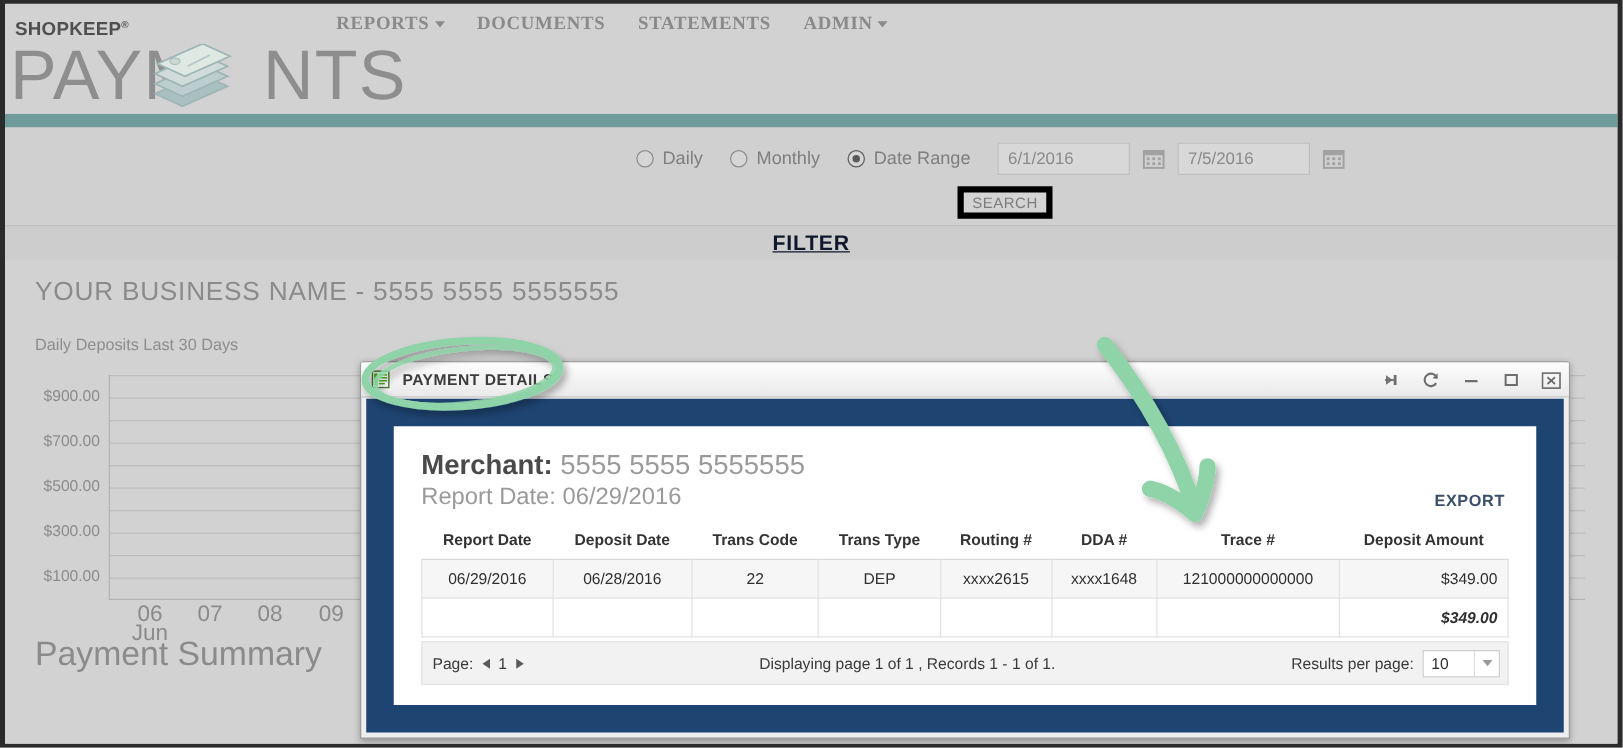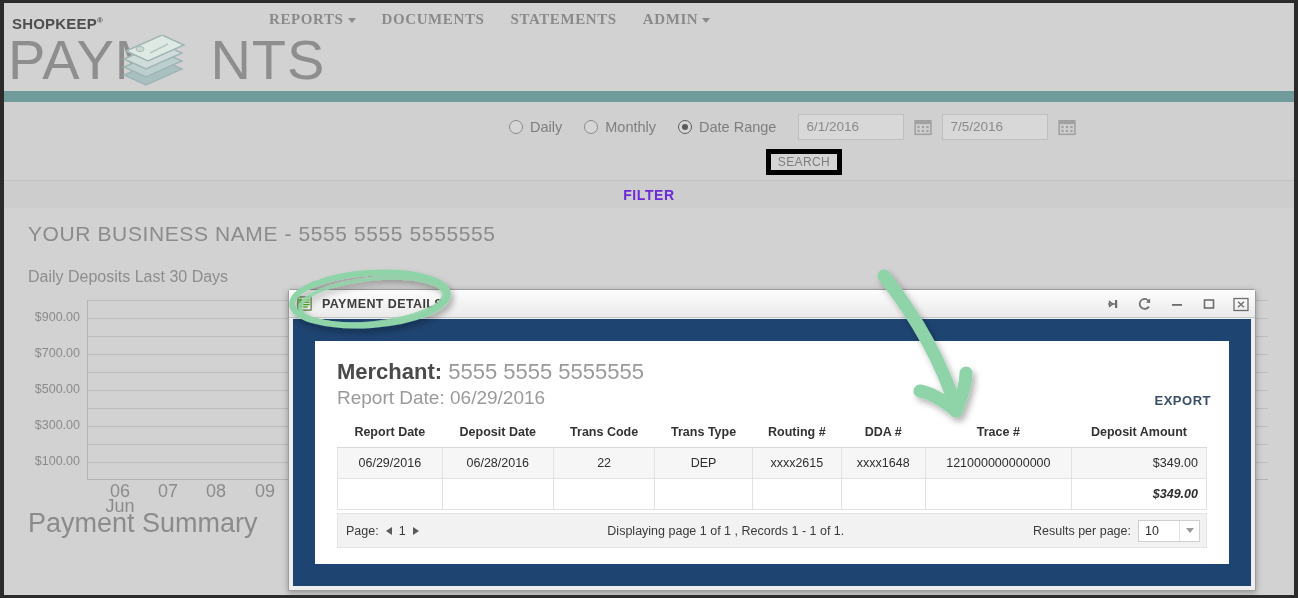--- a/index.html
+++ b/index.html
@@ -72,30 +72,30 @@
     position: absolute; left: 762px; top: 47px;
     width: 76px; height: 26px; background: #d4d4d4; border: 5px solid #000000;
     font-size: 12px; letter-spacing: .4px; color: #7d7d7d;
     display: flex; align-items: center; justify-content: center;
     font-family: "Liberation Sans", sans-serif; cursor: pointer;
   }
   .filter-bar {
     height: 28px; background: #cdcdcd; border-top: 1px solid #c2c2c2;
     display: flex; align-items: center; justify-content: center;
   }
-  .filter-link { font-size: 14px; font-weight: bold; letter-spacing: .6px; color: #6d28d9; cursor: pointer; }
+  .filter-link { font-size: 17px; font-weight: bold; letter-spacing: .6px; color: #0f172a; cursor: pointer; text-decoration: underline; }
 
   
   .content { position: relative; height: 387px; background: #d2d2d2; }
   .biz-name {
     position: absolute; left: 24px; top: 14px;
     font-size: 21px; letter-spacing: .6px; color: #8b8b8b;
     font-family: "Liberation Sans", sans-serif;
   }
-  .chart-title { position: absolute; left: 24px; top: 60px; font-size: 16px; color: #8d8d8d; }
+  .chart-title { position: absolute; left: 24px; top: 60px; font-size: 13px; color: #8d8d8d; }
 
   .chart { position: absolute; left: 24px; top: 92px; width: 1240px; height: 190px; }
   .chart-plot {
     position: absolute; left: 59px; top: 0; right: 0; height: 180px;
     border-left: 1px solid #b4b4b4; border-bottom: 1px solid #b4b4b4;
   }
   .gridline { position: absolute; left: 0; right: 0; height: 1px; background: #bdbdbd; }
   .ylabel { position: absolute; right: 1188px; font-size: 12.5px; color: #8b8b8b; text-align: right; white-space: nowrap; }
   .xtick { position: absolute; top: 184px; font-size: 18px; color: #8b8b8b; text-align: center; width: 34px; }
   .xtick span { display: block; line-height: 15px; }
@@ -126,21 +126,21 @@
   .modal-frame {
     position: absolute; left: 4px; top: 29px; right: 4px; bottom: 4px;
     background: #1e4471; padding: 22px;
   }
   .modal-body { background: #ffffff; width: 100%; height: 100%; position: relative; padding: 18px 22px 0 22px; }
 
   .merchant-line { font-size: 22px; color: #9a9a9a; margin-bottom: 2px; }
   .merchant-line .lbl { color: #4a4a4a; font-weight: bold; }
   .report-line { font-size: 19px; color: #9a9a9a; }
   .export-link {
-    position: absolute; right: 18px; top: 52px;
+    position: absolute; right: 25px; top: 52px;
     font-size: 13px; font-weight: bold; letter-spacing: .5px; color: #3b4f6b; cursor: pointer;
   }
 
   table.det { width: 100%; border-collapse: collapse; margin-top: 10px; }
   table.det th {
     font-size: 12.5px; font-weight: bold; color: #333333;
     padding: 6px 8px 8px 8px; border-bottom: 1px solid #d9d9d9;
     text-align: center; white-space: nowrap;
   }
   table.det td {

